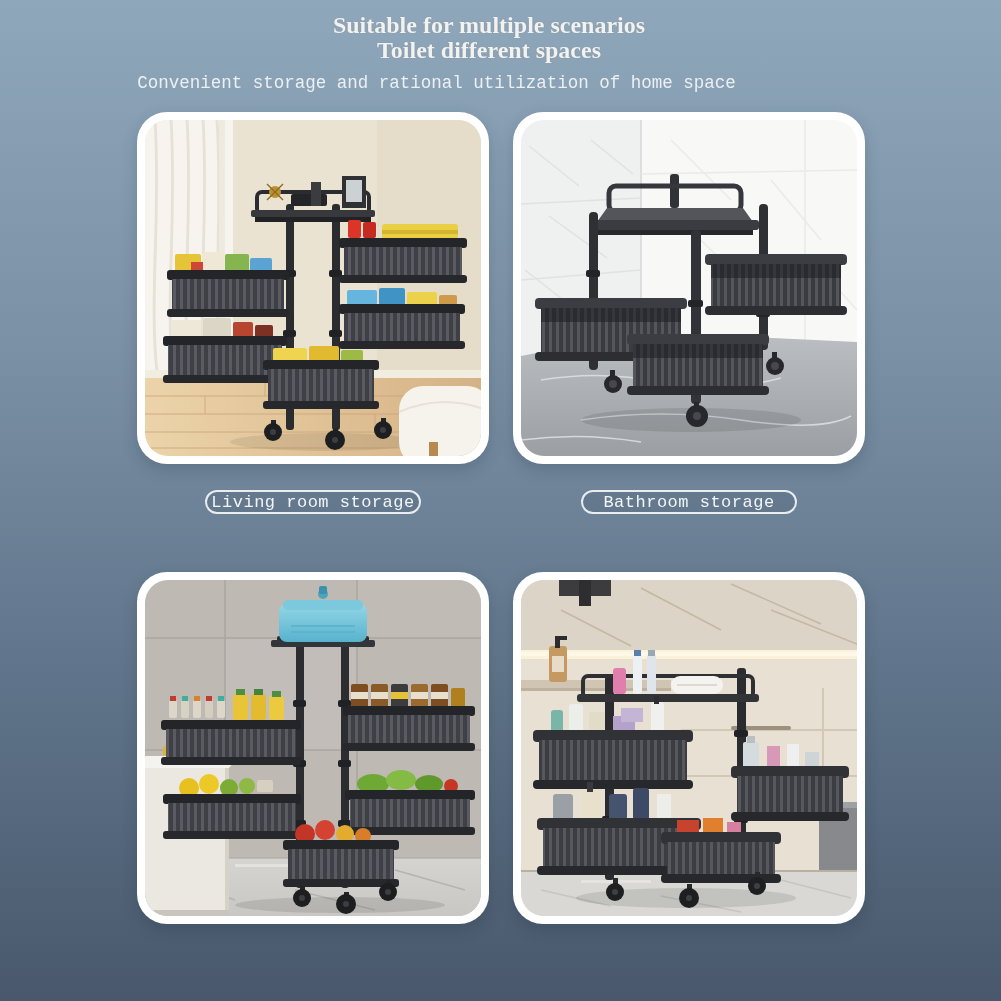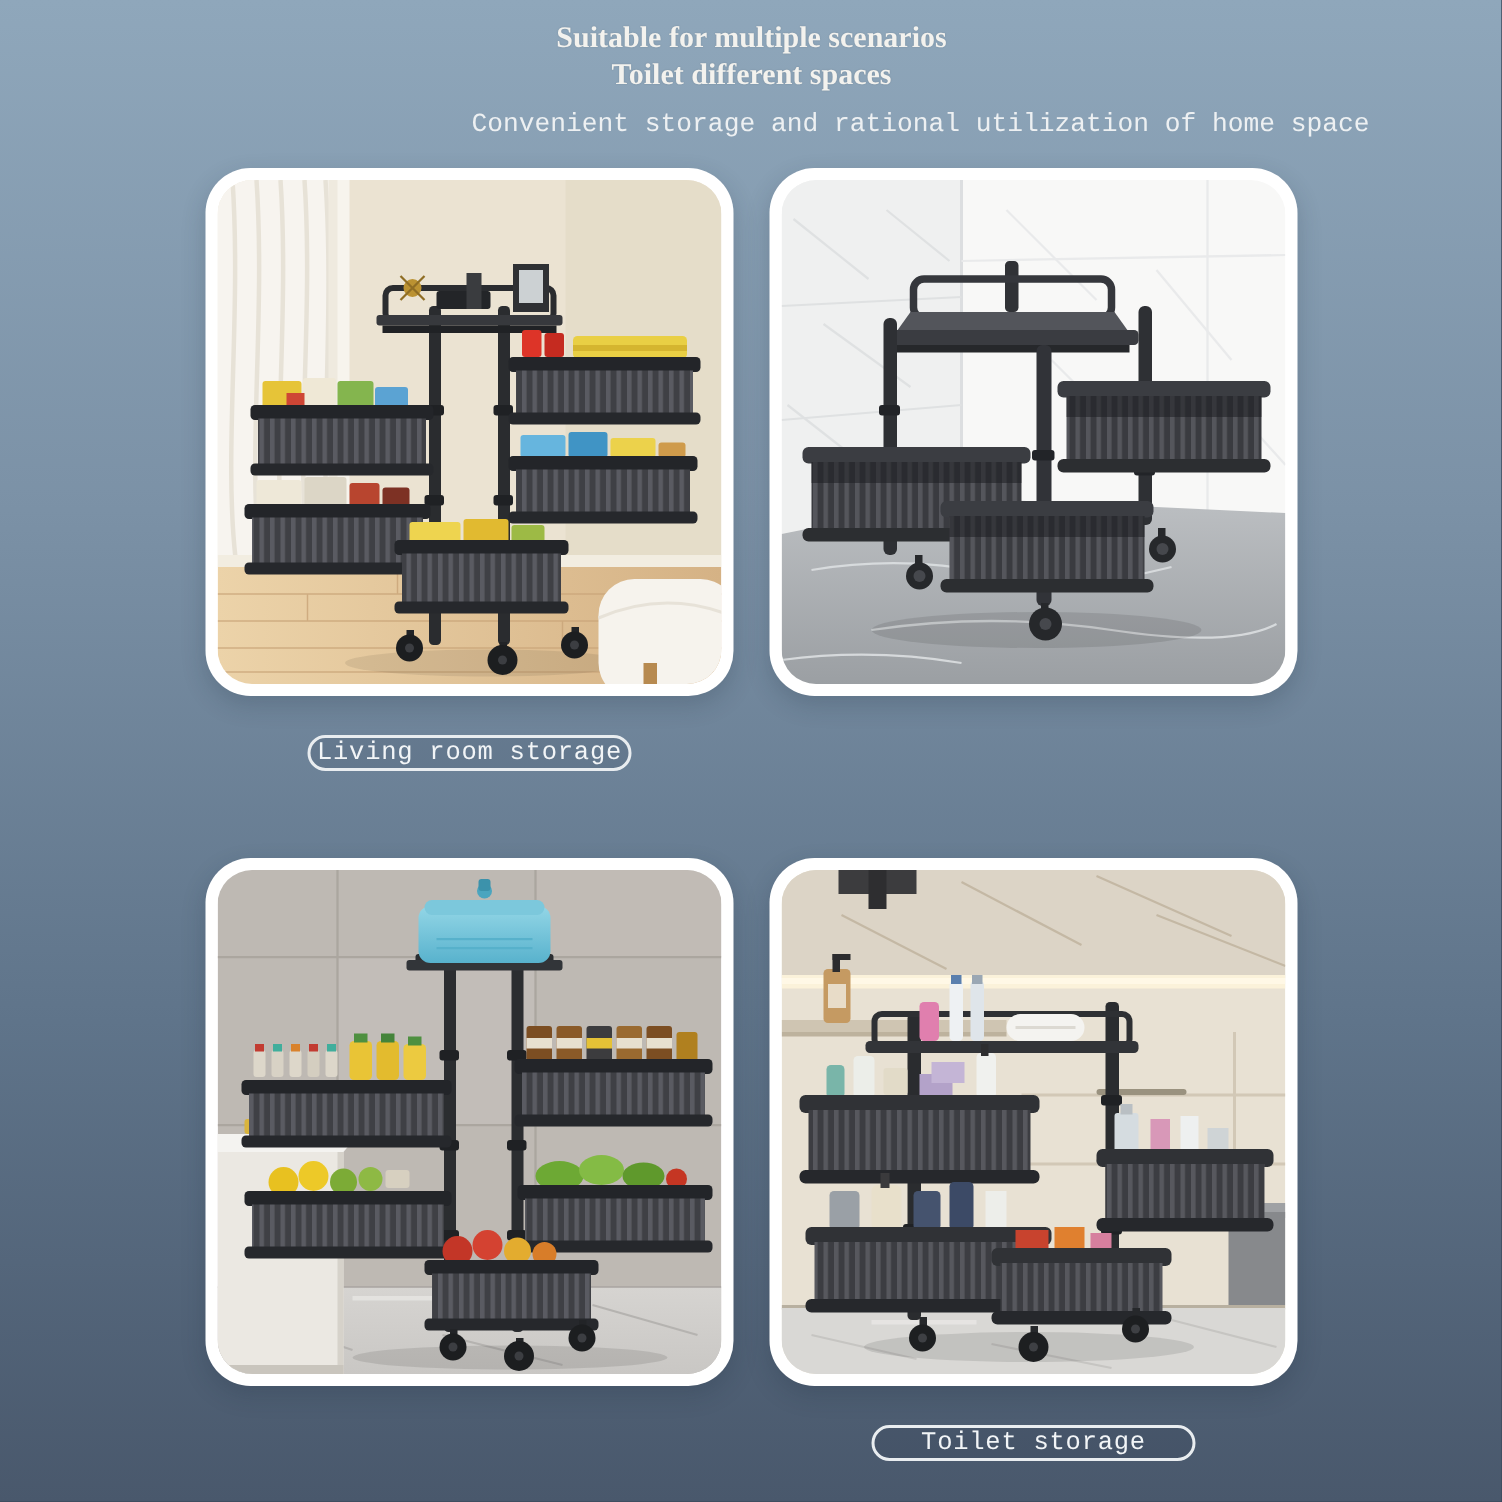--- a/index.html
+++ b/index.html
@@ -1,23 +1,23 @@
 <!DOCTYPE html>
 <html style="--bg-top: #8fa7bb; --bg-bottom: #49586c; --heading-text: #f3f2ee; --subtitle-text: #edf0f2; --pill-border: #e9edf0; --pill-text: #f2f5f7; --card-frame: #ffffff;"><head>
 <meta charset="utf-8">
 <style>
   html,body{margin:0;padding:0;background:#3c4a5c;}
   body{width:1001px;height:1001px;overflow:hidden;}
   .poster{position:relative;width:1001px;height:1001px;overflow:hidden;
     background:linear-gradient(180deg,var(--bg-top,#8fa7bb) 0%,#7b91a6 34%,#5f748a 68%,var(--bg-bottom,#49586c) 100%);}
   .headline{position:absolute;top:13px;left:0;width:978px;text-align:center;
-    font-family:"Liberation Serif",serif;font-weight:700;font-size:20px;line-height:25px;
-    color:var(--heading-text,#f3f2ee);text-shadow:0 0 1px rgba(40,50,60,.25);margin-left:12px;}
-  .subtitle{position:absolute;top:73px;left:0;width:873px;text-align:right;
-    font-family:"Liberation Mono",monospace;font-size:17.5px;color:var(--subtitle-text,#edf0f2);padding-left:40px;}
+    font-family:"Liberation Serif",serif;font-weight:700;font-size:24px;line-height:25px;
+    color:var(--heading-text,#f3f2ee);text-shadow:0 0 1px rgba(40,50,60,.25);}
+  .subtitle{position:absolute;top:73px;left:0;width:873px;text-align:center;
+    font-family:"Liberation Mono",monospace;font-size:17.5px;color:var(--subtitle-text,#edf0f2);}
   .card{position:absolute;width:352px;height:352px;background:var(--card-frame,#fff);
     border-radius:30px;padding:8px;box-sizing:border-box;margin:0;
     box-shadow:0 6px 16px rgba(25,38,55,.20);}
   .photo{display:block;width:336px;height:336px;border-radius:23px;overflow:hidden;}
   .photo svg{display:block;}
   #card-living{left:137px;top:112px;} #card-bath{left:513px;top:112px;}
   #card-kitchen{left:137px;top:572px;} #card-toilet{left:513px;top:572px;}
   .pill{position:absolute;width:216px;height:24px;box-sizing:border-box;
     border:2px solid var(--pill-border,#e9edf0);border-radius:23px;
     display:flex;align-items:center;justify-content:center;
@@ -545,15 +545,15 @@
             <rect x="234" y="292" width="5" height="14" fill="#26282b"></rect>
               <circle cx="236" cy="306" r="9" fill="#1d1f21"></circle>
               <circle cx="236" cy="306" r="3" fill="#3e4044"></circle>
           </g>
         </g>
       </svg>
     </div>
   </figure>
 
   <div class="pill" id="pill-living">Living room storage</div>
-  <div class="pill" id="pill-toilet">Toilet storage</div>
+  <div class="pill" id="pill-bath">Bathroom storage</div>
 
 </div>
 
 </body></html>

